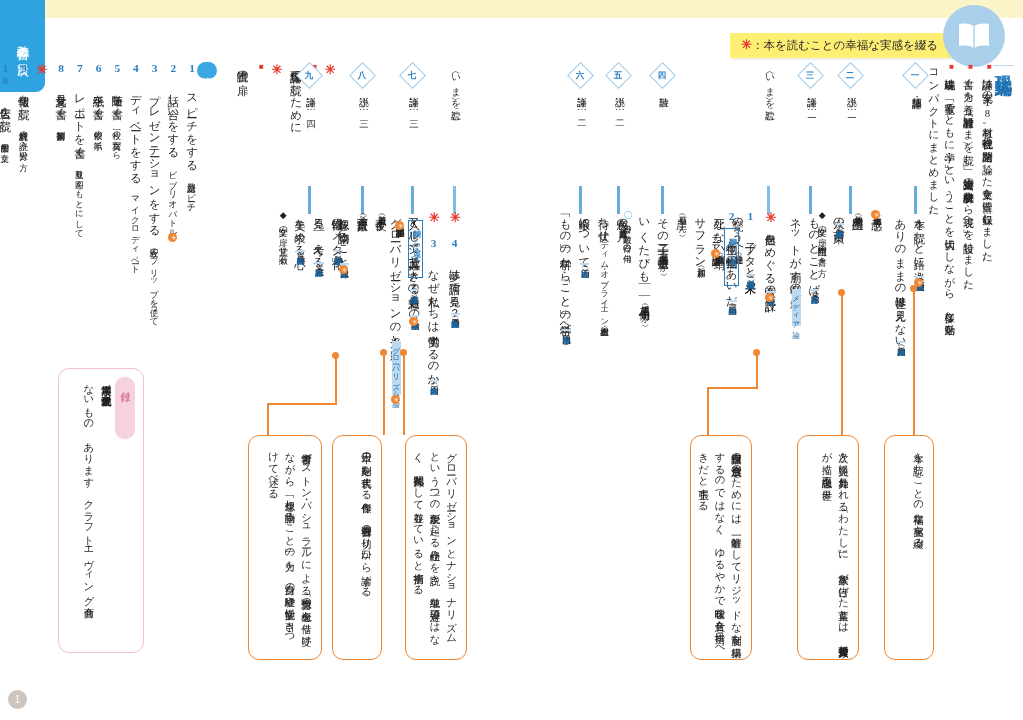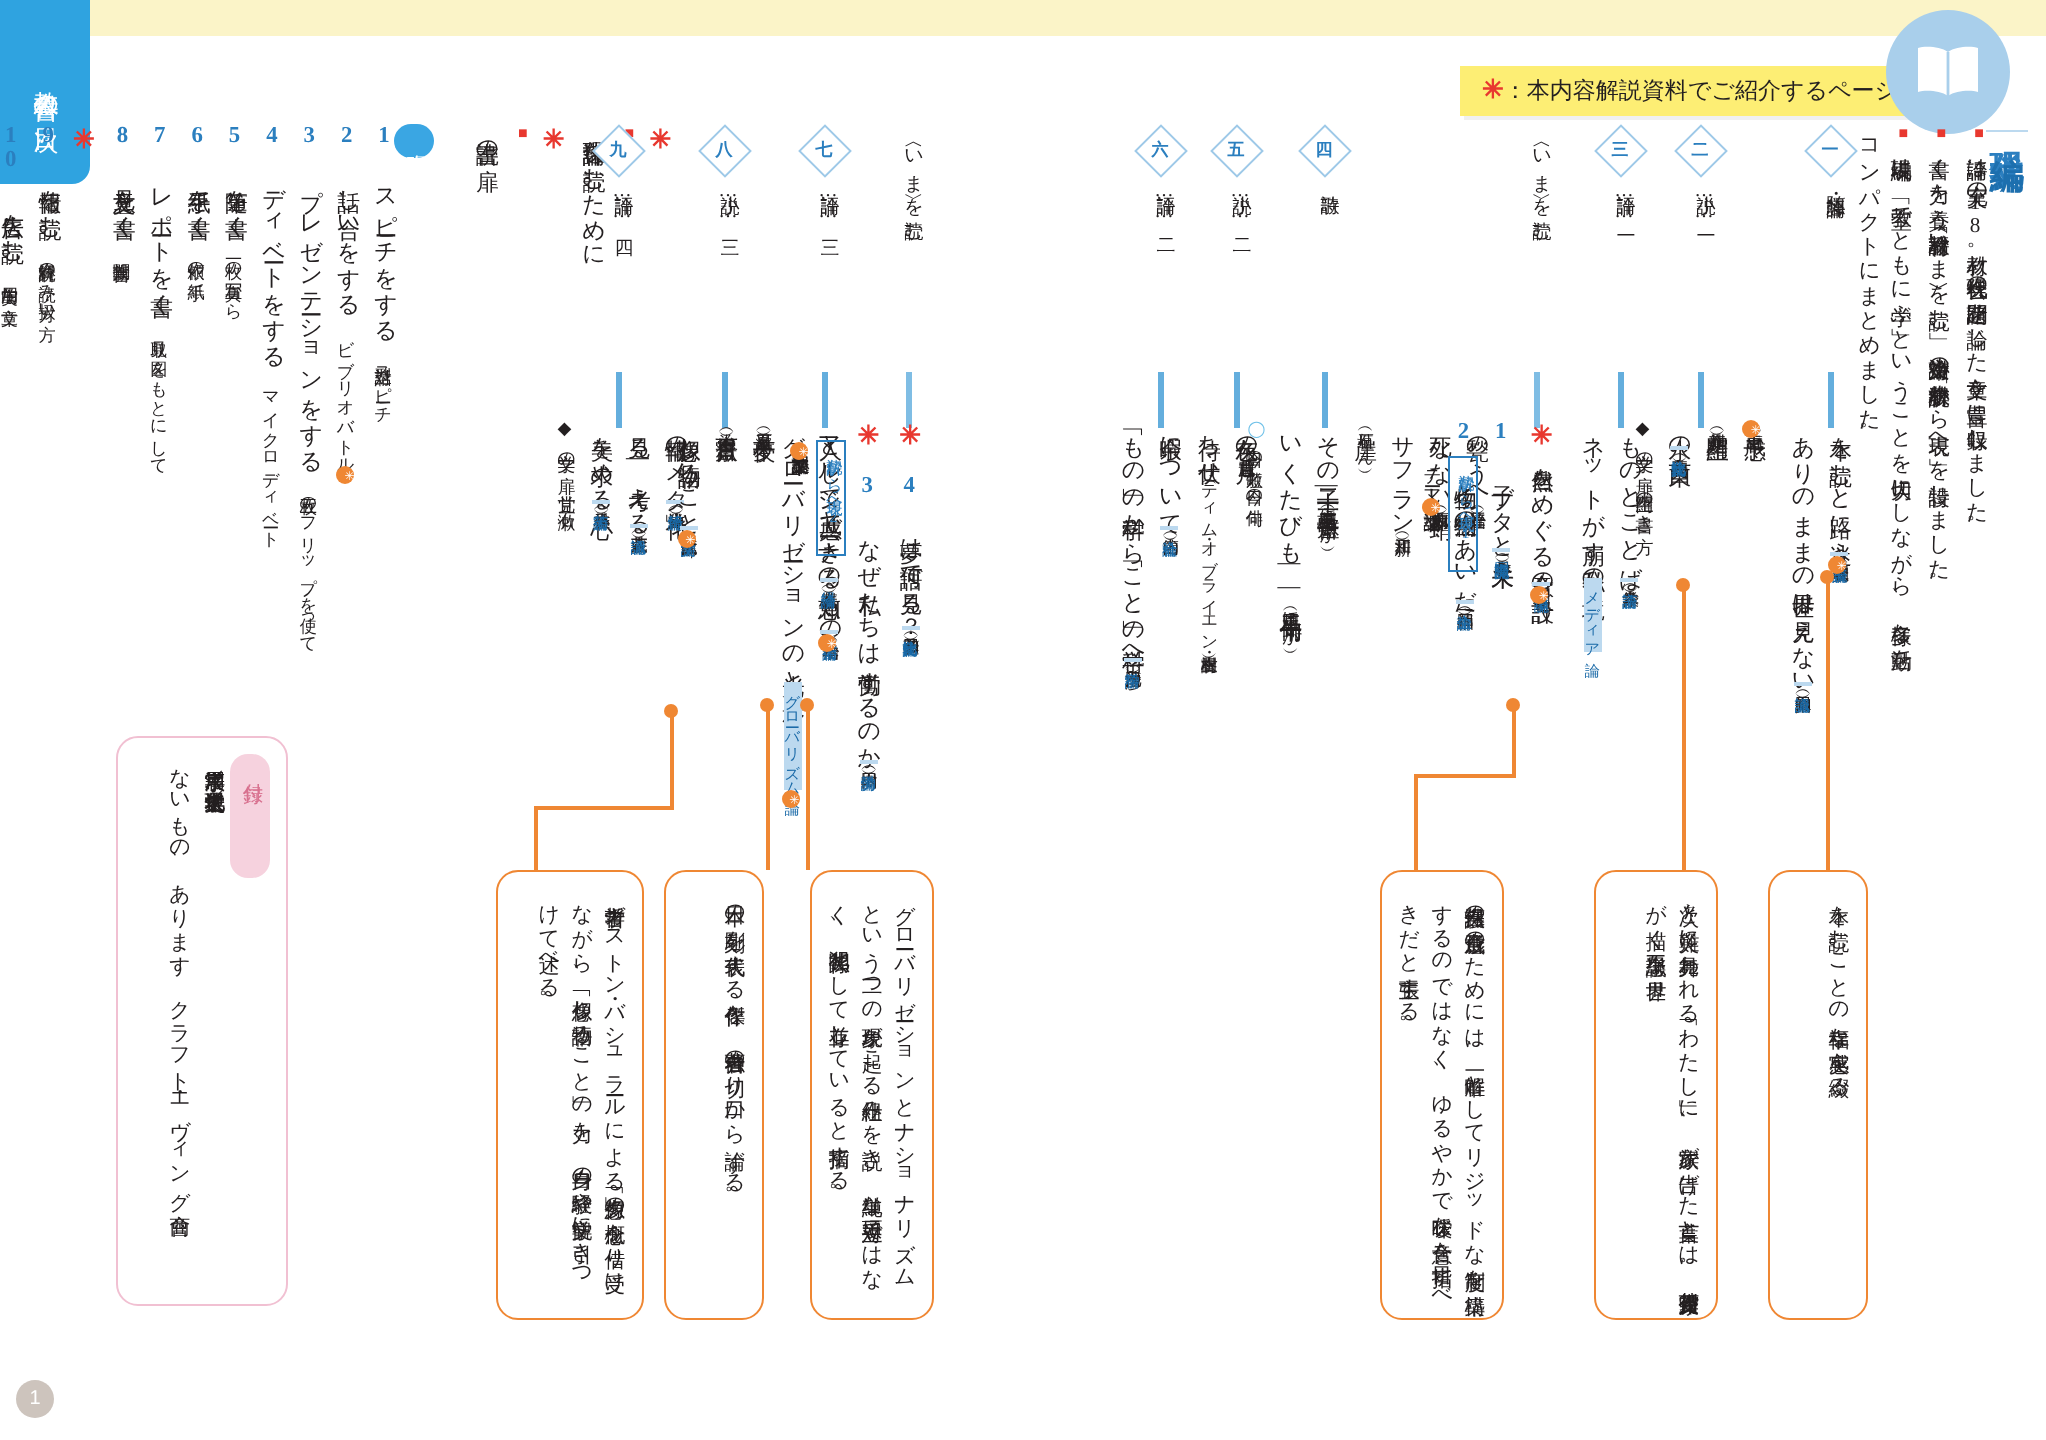--- a/index.html
+++ b/index.html
@@ -184,21 +184,21 @@
     font-family:"Liberation Sans",sans-serif;
   }
 </style>
 </head>
 <body>
 
 <div class="top-band"></div>
 <div class="tab-toc">教科書の目次</div>
 
 <div class="legend-note">
-  <span class="ast">✳</span><span>：本内容解説資料でご紹介するページ</span>
+  <span class="ast">✳</span><span>：本を読むことの幸福な実感を綴る</span>
 </div>
 
 <div class="book-badge">
   <svg width="36" height="30" viewBox="0 0 36 30" aria-hidden="true">
     <path d="M18 5 C14 2 6 2 3 3 L3 25 C6 24 14 24 18 27 Z" fill="#fff"></path>
     <path d="M18 5 C22 2 30 2 33 3 L33 25 C30 24 22 24 18 27 Z" fill="#fff"></path>
     <line x1="18" y1="5" x2="18" y2="27" stroke="#a9cfeb" stroke-width="1.4"></line>
   </svg>
 </div>
 

